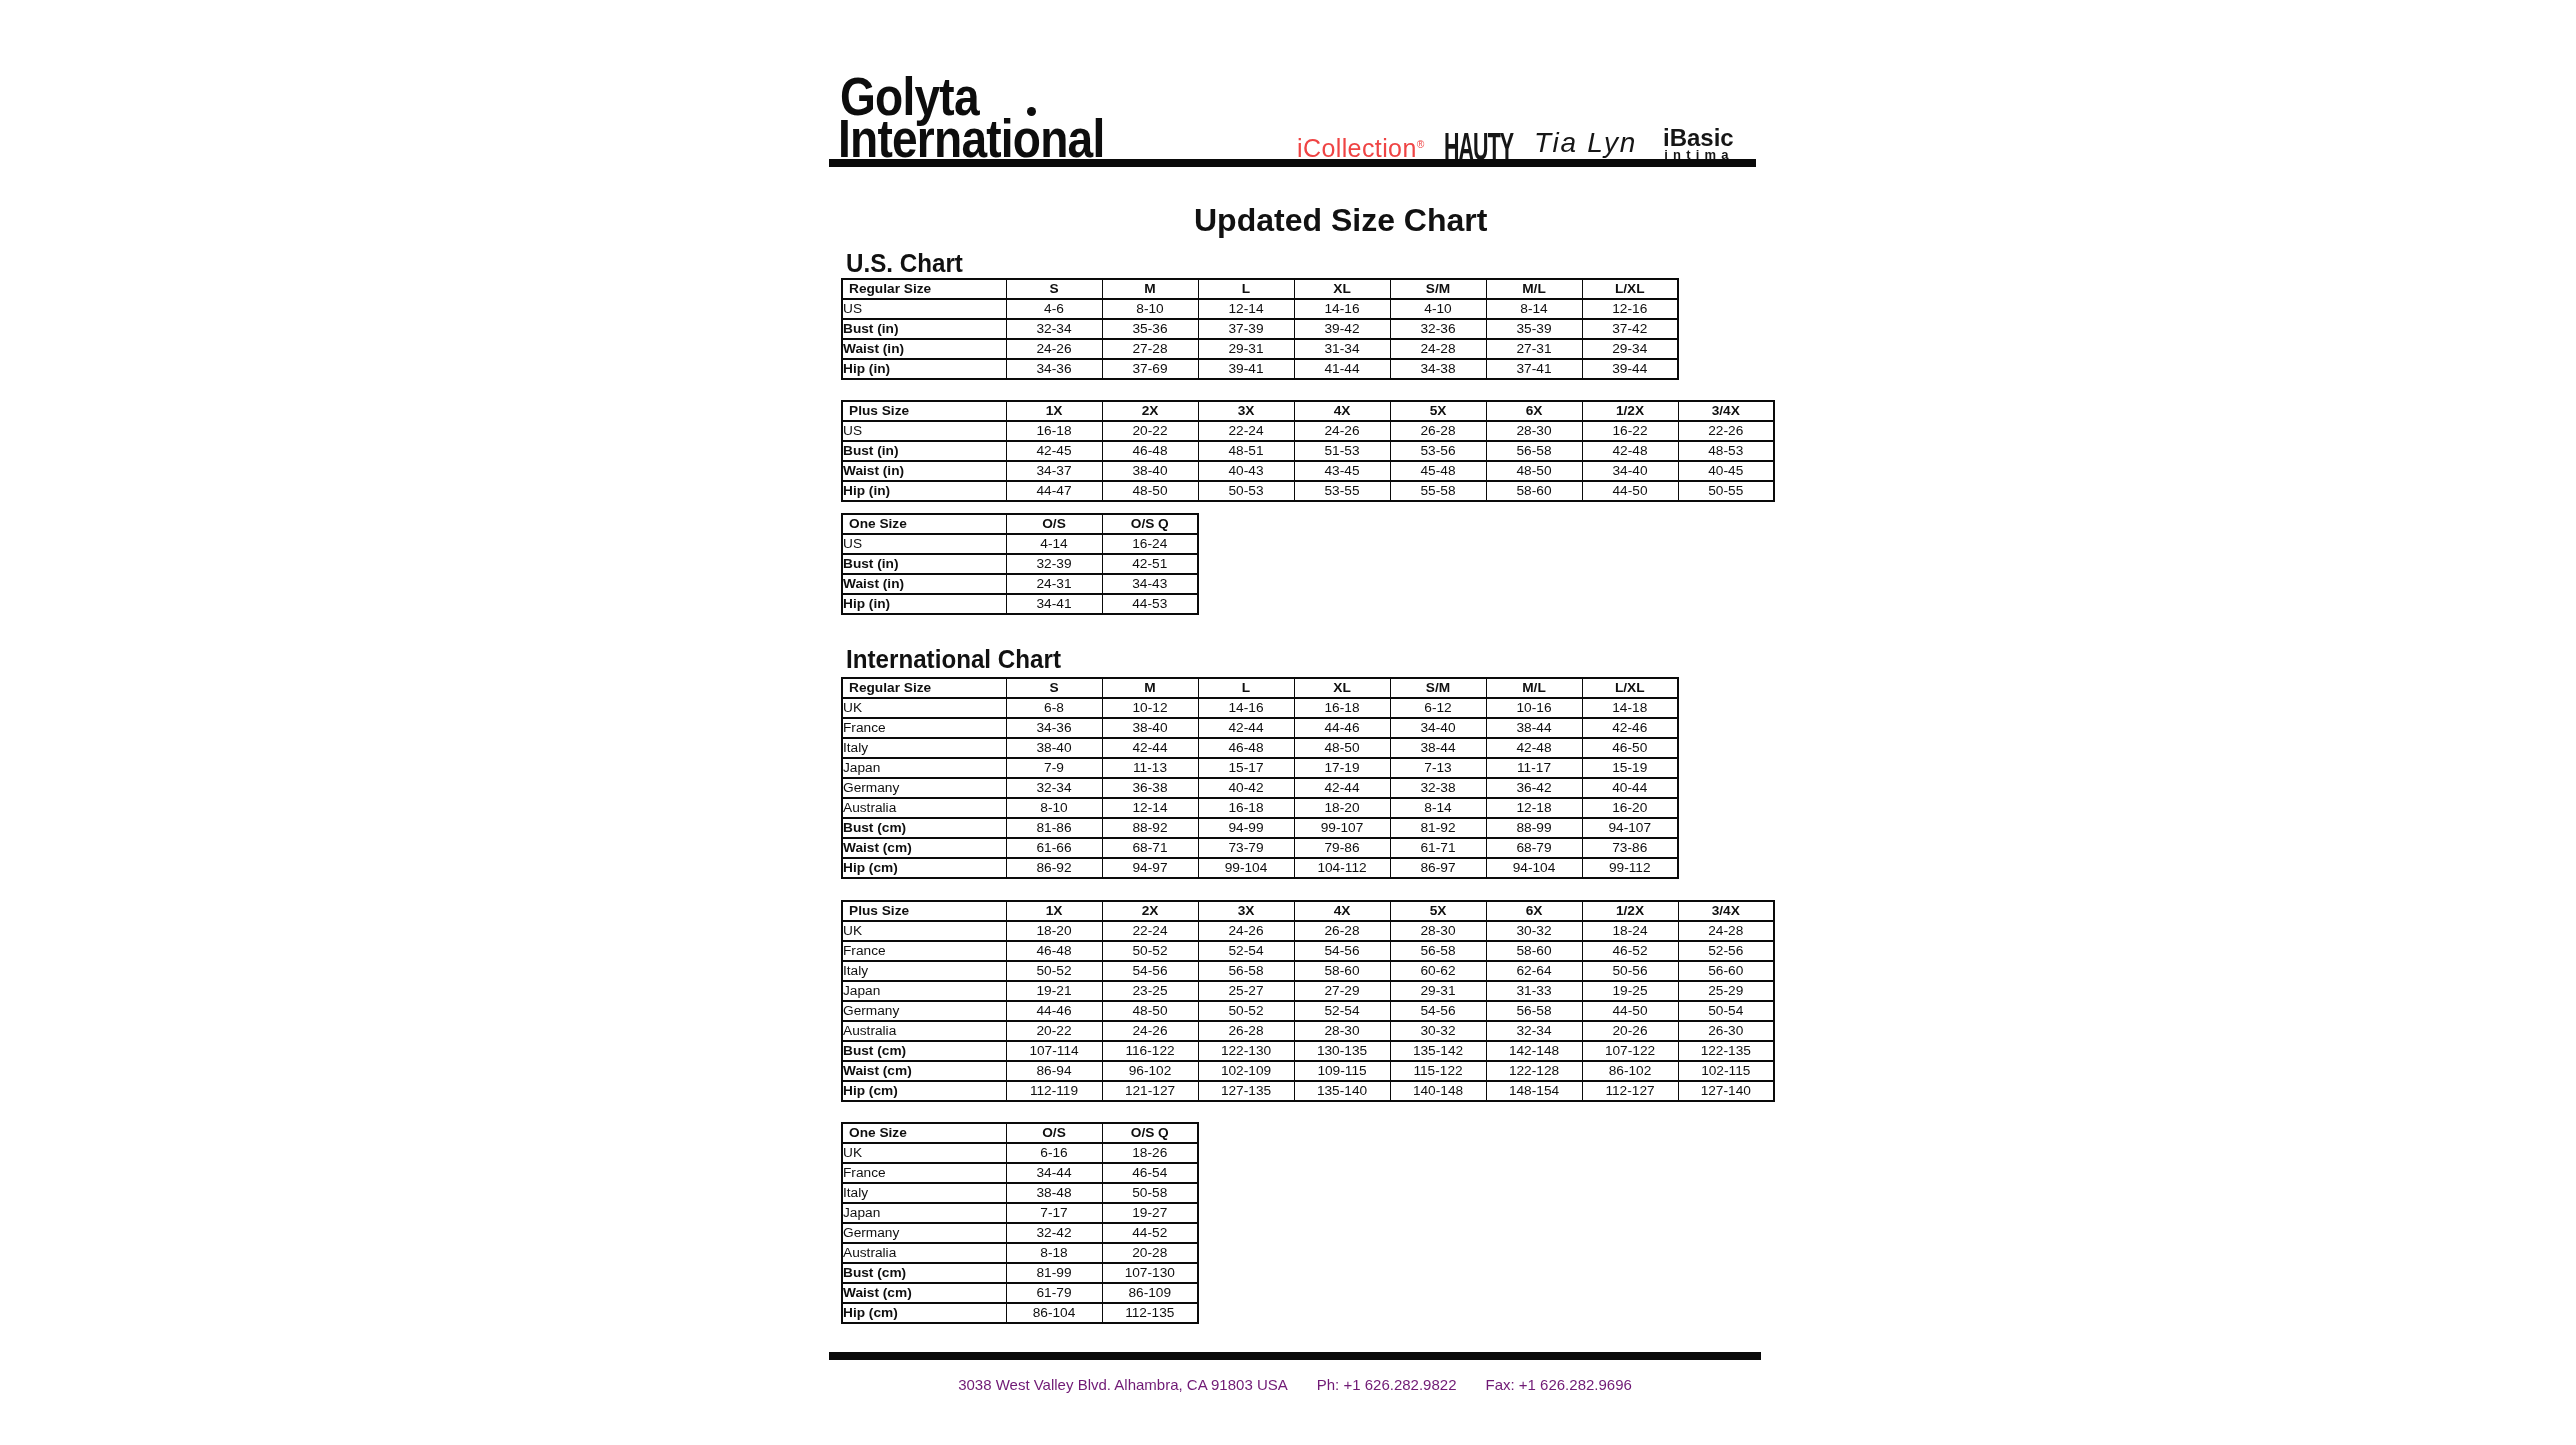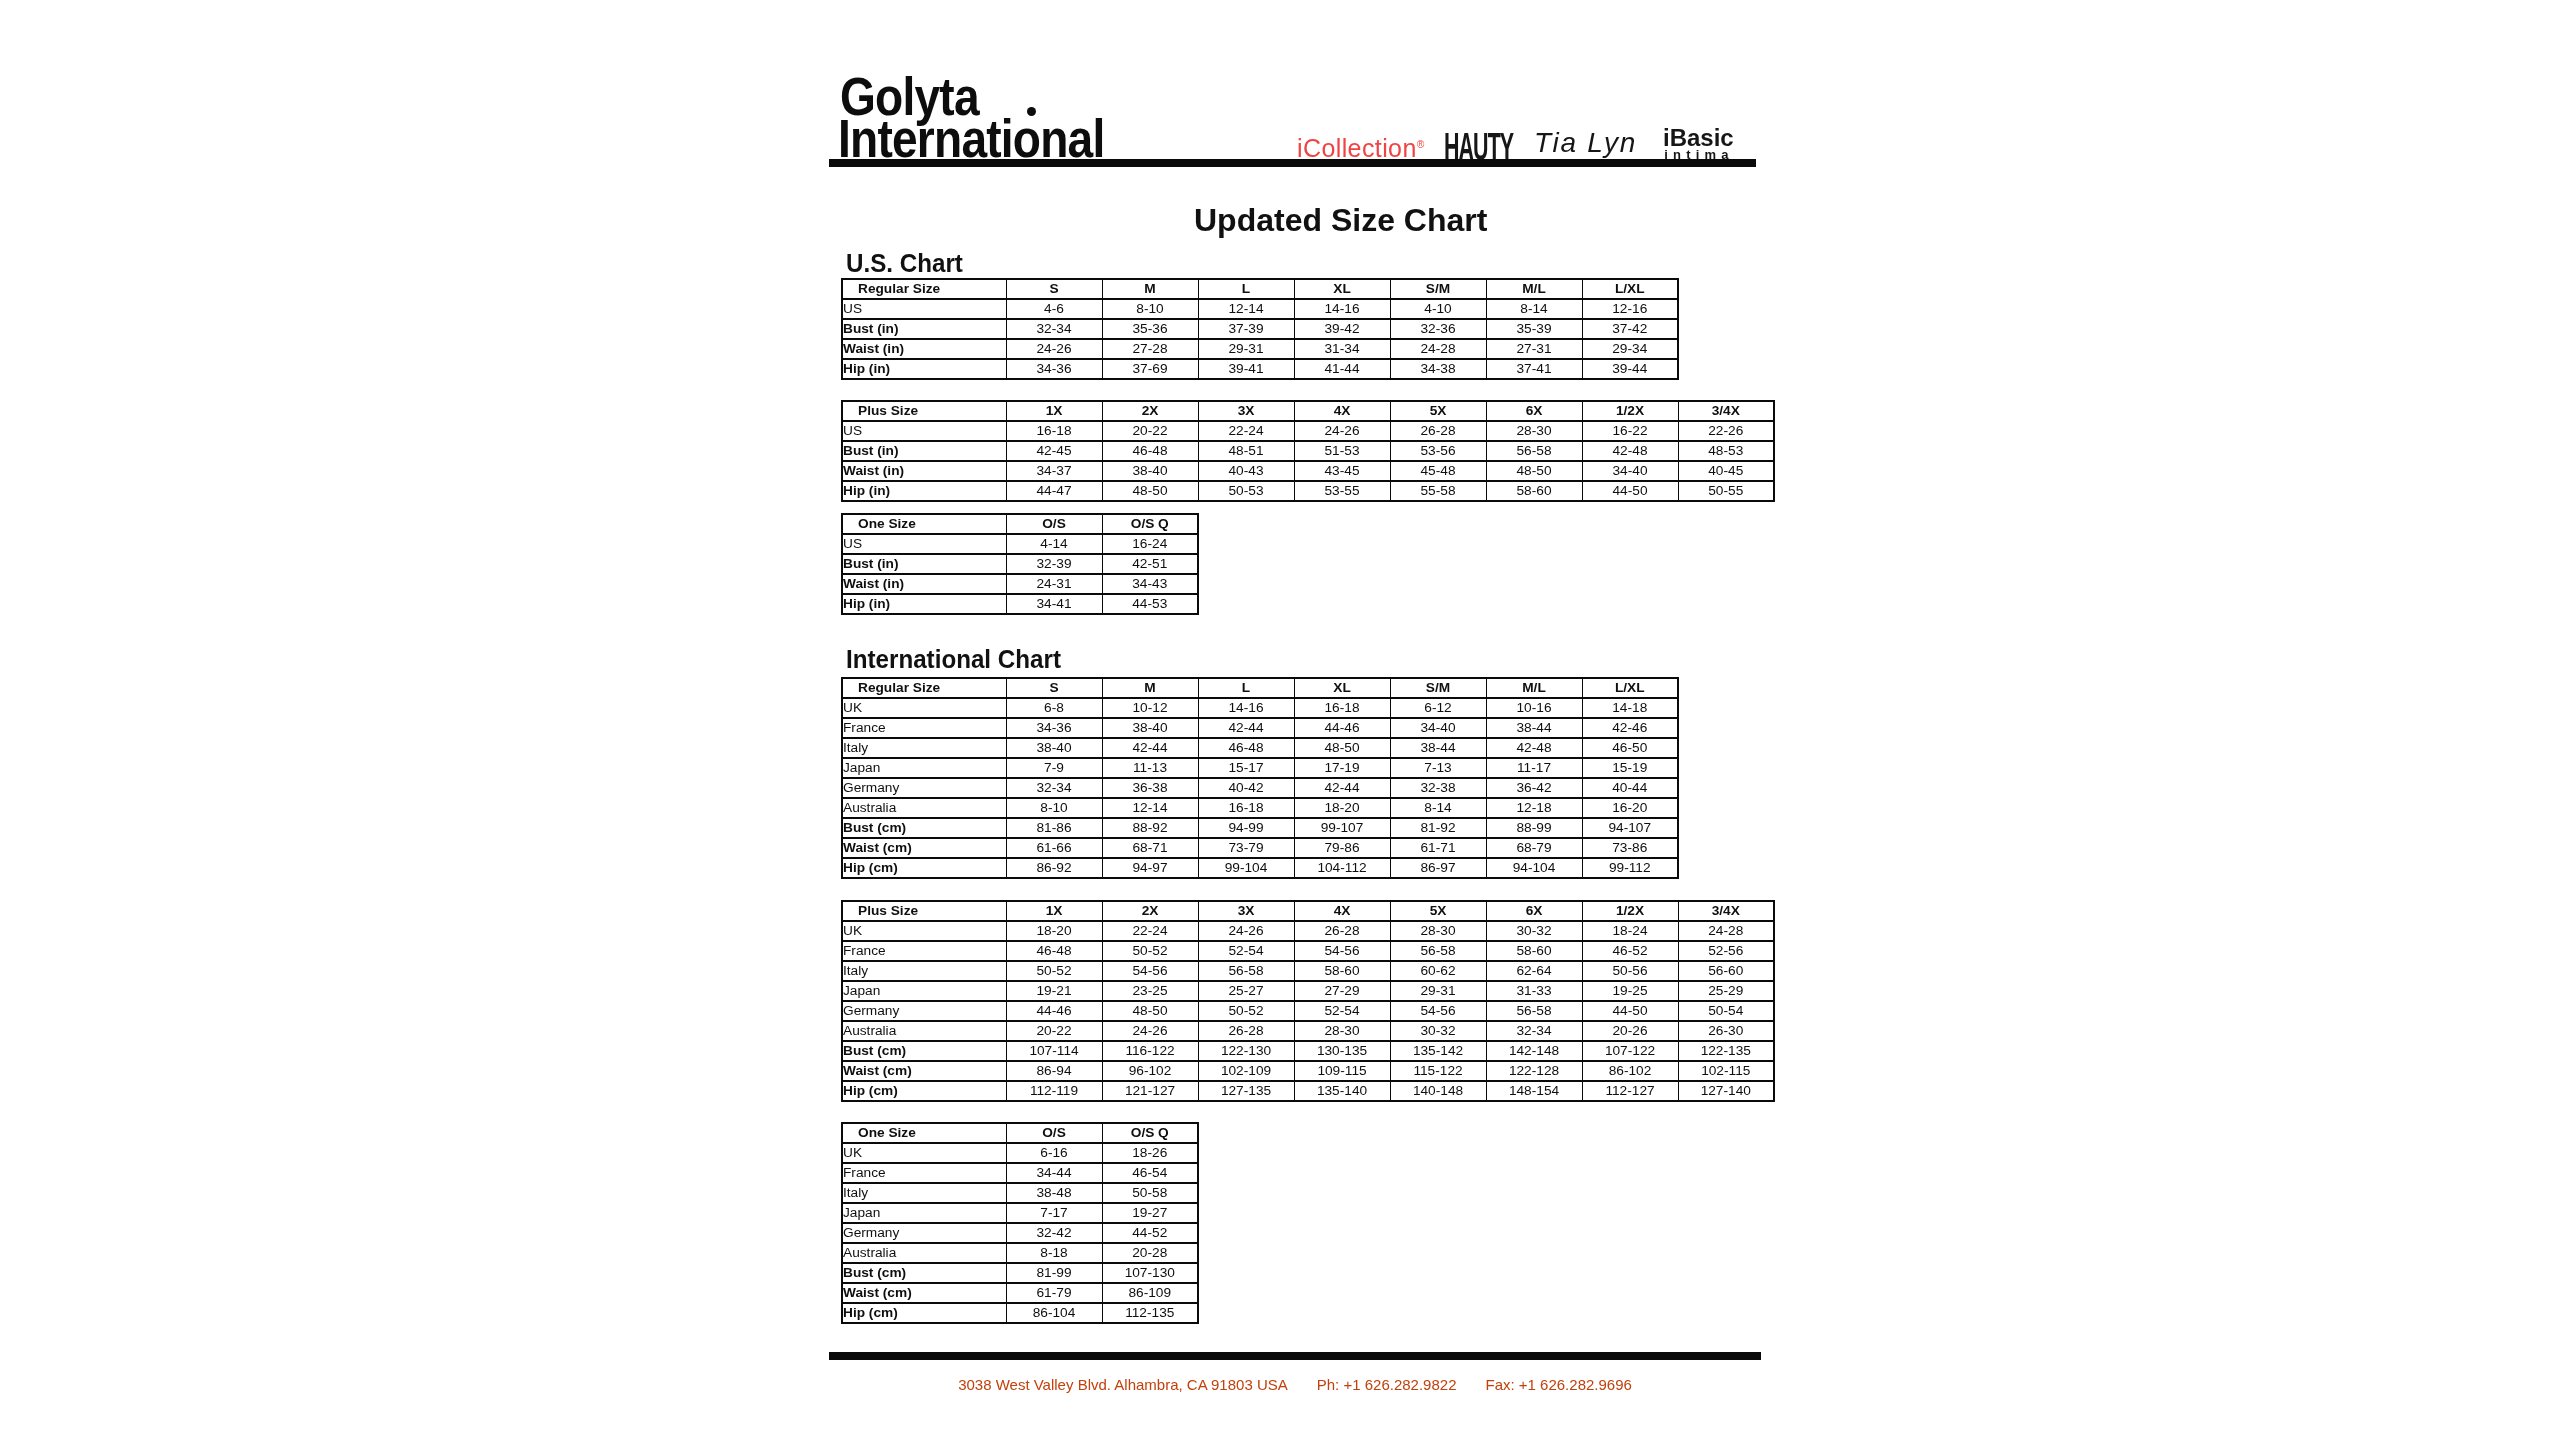--- a/index.html
+++ b/index.html
@@ -35,31 +35,31 @@
   
   table.sizechart{position:absolute;border-collapse:collapse;table-layout:fixed;background:#fff;border:2.6px solid #0a0a0a;}
   table.sizechart col.col-label{width:164px;}
   table.sizechart col.col-data{width:96px;}
   table.sizechart th,table.sizechart td{
     border-style:solid;border-color:#0a0a0a;border-width:2.6px 1.7px;
     height:18px;line-height:18px;padding:0;text-align:center;
     font-size:13.7px;white-space:nowrap;overflow:hidden;color:#0f0f0f;
   }
   table.sizechart th{font-weight:bold;}
-  table.sizechart .cell-title{text-align:left;padding-left:15px;}
+  table.sizechart .cell-title{text-align:left;padding-left:6px;}
   table.sizechart .cell-label{text-align:left;padding-right:6px;font-weight:normal;}
   table.sizechart .cell-label.bold{font-weight:bold;}
   .t-us-regular{left:841px;top:278px;}
   .t-us-plus{left:841px;top:400px;}
   .t-us-one{left:841px;top:513px;}
   .t-intl-regular{left:841px;top:677px;}
   .t-intl-plus{left:841px;top:900px;}
   .t-intl-one{left:841px;top:1122px;}
   
-  .footer-line{position:absolute;left:829px;top:1376px;width:932px;display:flex;justify-content:center;gap:29px;font-size:15px;color:#c2410c;white-space:nowrap;}
+  .footer-line{position:absolute;left:829px;top:1376px;width:932px;display:flex;justify-content:center;gap:29px;font-size:15px;color:#701a75;white-space:nowrap;}
 </style>
 </head>
 <body>
 
 <div class="page">
 
   <div class="logo-line logo-line1">Golyta</div>
   <div class="logo-line logo-line2">International</div>
   <div class="logo-dot"></div>
 

